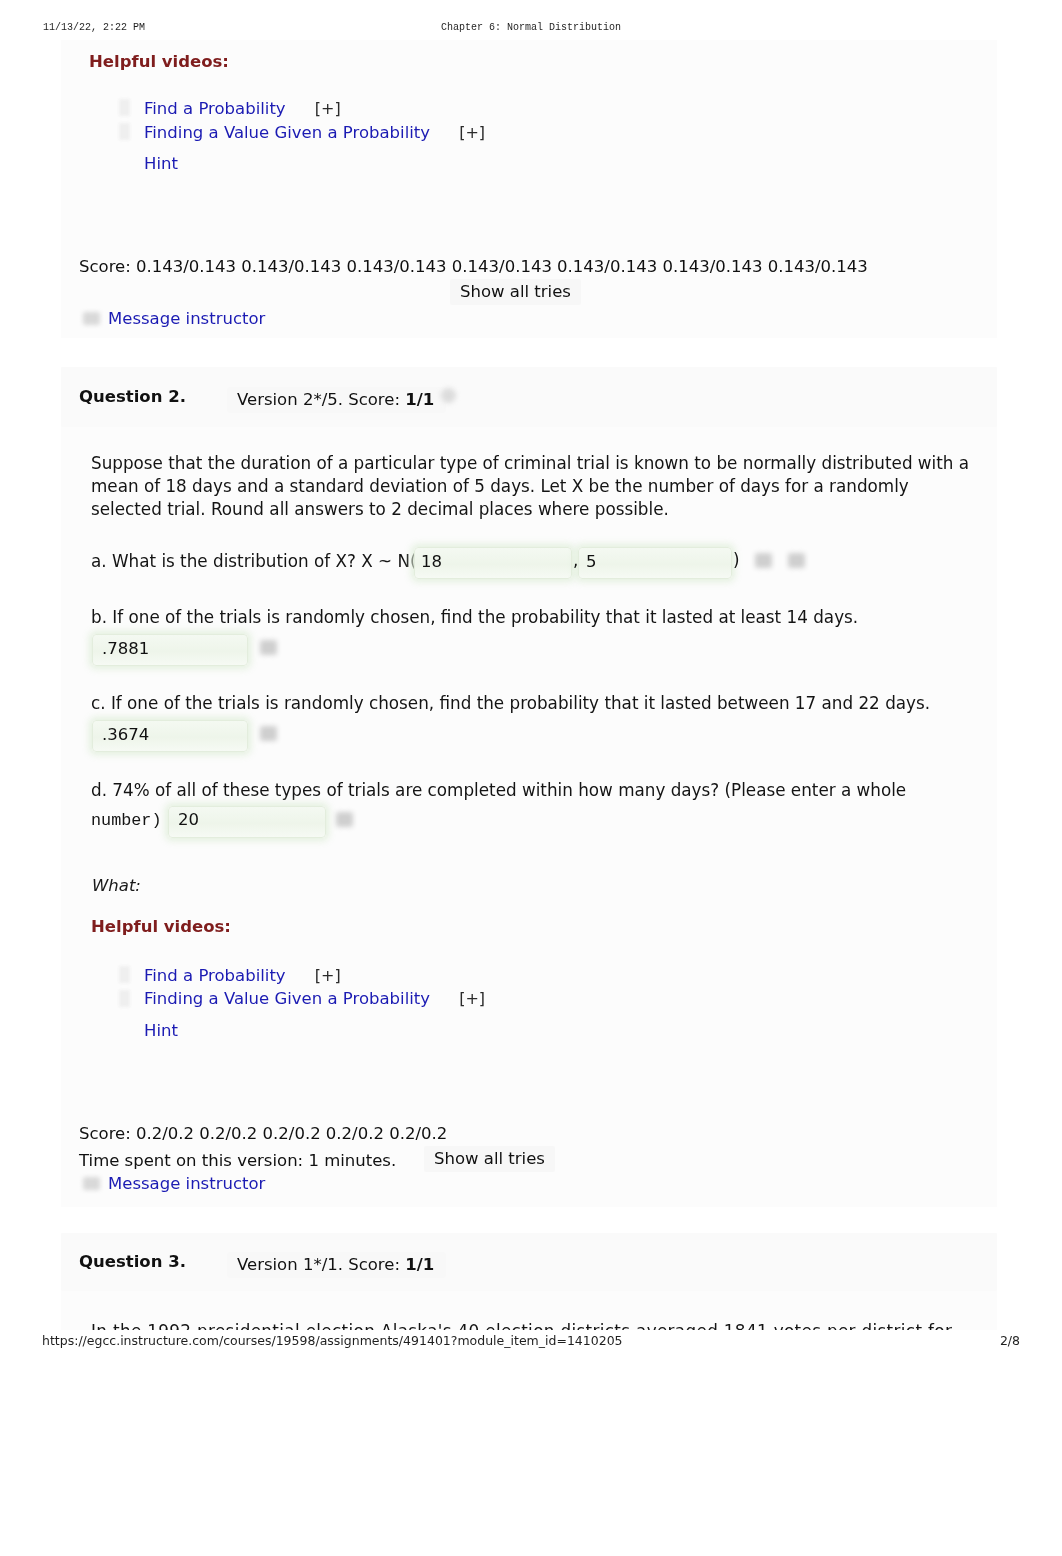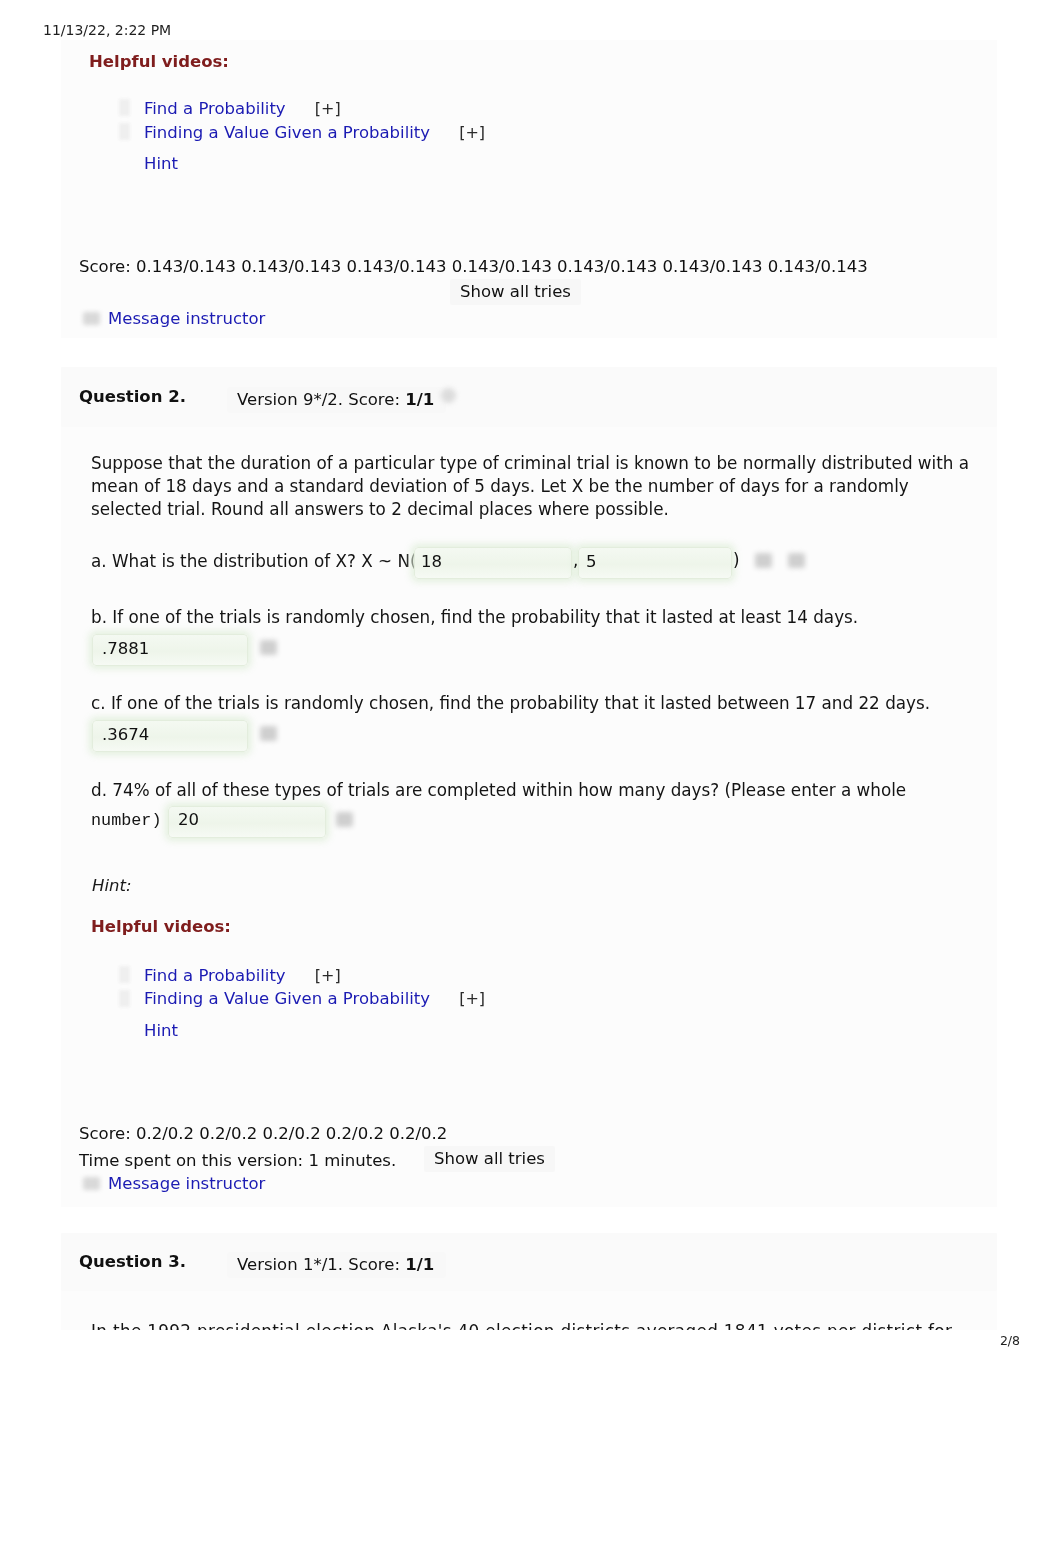--- a/index.html
+++ b/index.html
@@ -17,22 +17,23 @@
     overflow: hidden;
   }
 
   
   .print-header {
     position: absolute;
     top: 22px;
     left: 0;
     width: 1062px;
     height: 20px;
-    font-size: 14px;
+    font-size: 10px;
     color: #1f1f1f;
+    font-family: Liberation Mono, monospace;
   }
   .print-header .ph-date {
     position: absolute;
     left: 43px;
     top: 0;
     white-space: nowrap;
   }
   .print-header .ph-title {
     position: absolute;
     left: 0;
@@ -227,20 +228,21 @@
     font-size: 16.8px;
     color: #141414;
     z-index: 5;
   }
 </style>
 </head>
 <body>
 
 <div class="print-header">
   <span class="ph-date">11/13/22, 2:22 PM</span>
+  <span class="ph-title">Chapter 6: Normal Distribution</span>
 </div>
 
 <div class="content">
 
   <div class="panel panel-a"></div>
   <div class="panel panel-b"></div>
   <div class="panel panel-c"></div>
 
   <div class="tx green-head" style="left:89px; top:50px;">Helpful videos:</div>
 
@@ -263,21 +265,21 @@
 
 
   <div class="showtries" style="left:450px; top:279px;">Show all tries</div>
 
   <div class="msgph" style="left:83px; top:312px;"></div>
   <div class="msglink" style="left:108px; top:309px;">Message instructor</div>
 
   <div class="qcard" style="left:61px; top:367px; width:936px; height:60px;"></div>
   <div class="qhead" style="left:79px; top:387px;">
     <span class="qnum">Question 2.</span>
-    <span class="qver"><span>Version 9*/2. Score: </span><b>1/1</b></span>
+    <span class="qver"><span>Version 2*/5. Score: </span><b>1/1</b></span>
   </div>
   <div class="blob" style="left:441px; top:388px;"></div>
 
   <div class="qbody" style="left:91px; top:452px; width:880px;">Suppose that the duration of a particular type of criminal trial is known to be normally distributed with a mean of 18 days and a standard deviation of 5 days. Let X be the number of days for a randomly selected trial. Round all answers to 2 decimal places where possible.</div>
 
   <div class="qbody" style="left:91px; top:550px;">a. What is the distribution of X? X ~ N(</div>
   <div class="ansfield" style="left:414px; top:547px; width:156px;"></div>
   <div class="ansval" style="left:421px; top:552px;">18</div>
   <div class="paren" style="left:573px; top:550px;">, </div>
   <div class="ansfield" style="left:578px; top:547px; width:152px;"></div>
@@ -295,21 +297,21 @@
   <div class="ansfield" style="left:92px; top:720px; width:154px;"></div>
   <div class="ansval" style="left:102px; top:725px;">.3674</div>
   <div class="checkmark" style="left:260px; top:726px;"></div>
 
   <div class="qbody" style="left:91px; top:779px; width:900px;">d. 74% of all of these types of trials are completed within how many days? (Please enter a whole</div>
   <div class="qbody" style="left:91px; top:809px;font-family:Liberation Mono, monospace;">number)</div>
   <div class="ansfield" style="left:168px; top:806px; width:156px;"></div>
   <div class="ansval" style="left:178px; top:810px;">20</div>
   <div class="checkmark" style="left:336px; top:812px;"></div>
 
-  <div class="tx hint-label" style="left:92px; top:874px;">Hint:</div>
+  <div class="tx hint-label" style="left:92px; top:874px;">What:</div>
 
   <div class="tx green-head" style="left:91px; top:915px;">Helpful videos:</div>
 
   <div class="imgph" style="left:119px; top:966px;"></div>
   <div class="imgph" style="left:119px; top:990px;"></div>
 
   <div class="video-row" style="left:144px; top:966px;">
     <a class="vlink" href="#">Find a Probability</a>
     <span class="plus" style="margin-left:24px;">[+]</span>
   </div>
@@ -334,14 +336,15 @@
   <div class="qhead" style="left:79px; top:1252px;">
     <span class="qnum">Question 3.</span>
     <span class="qver"><span>Version 1*/1. Score: </span><b>1/1</b></span>
   </div>
 
   <div class="qbody" style="left:91px; top:1320px; width:900px; letter-spacing:0.35px;">In the 1992 presidential election Alaska's 40 election districts averaged 1841 votes per district for</div>
 
 </div>
 
 <div class="print-footer">
+  <span class="pf-url">https://egcc.instructure.com/courses/19598/assignments/491401?module_item_id=1410205</span>
   <span class="pf-page">2/8</span>
 </div>
 
 </body></html>

